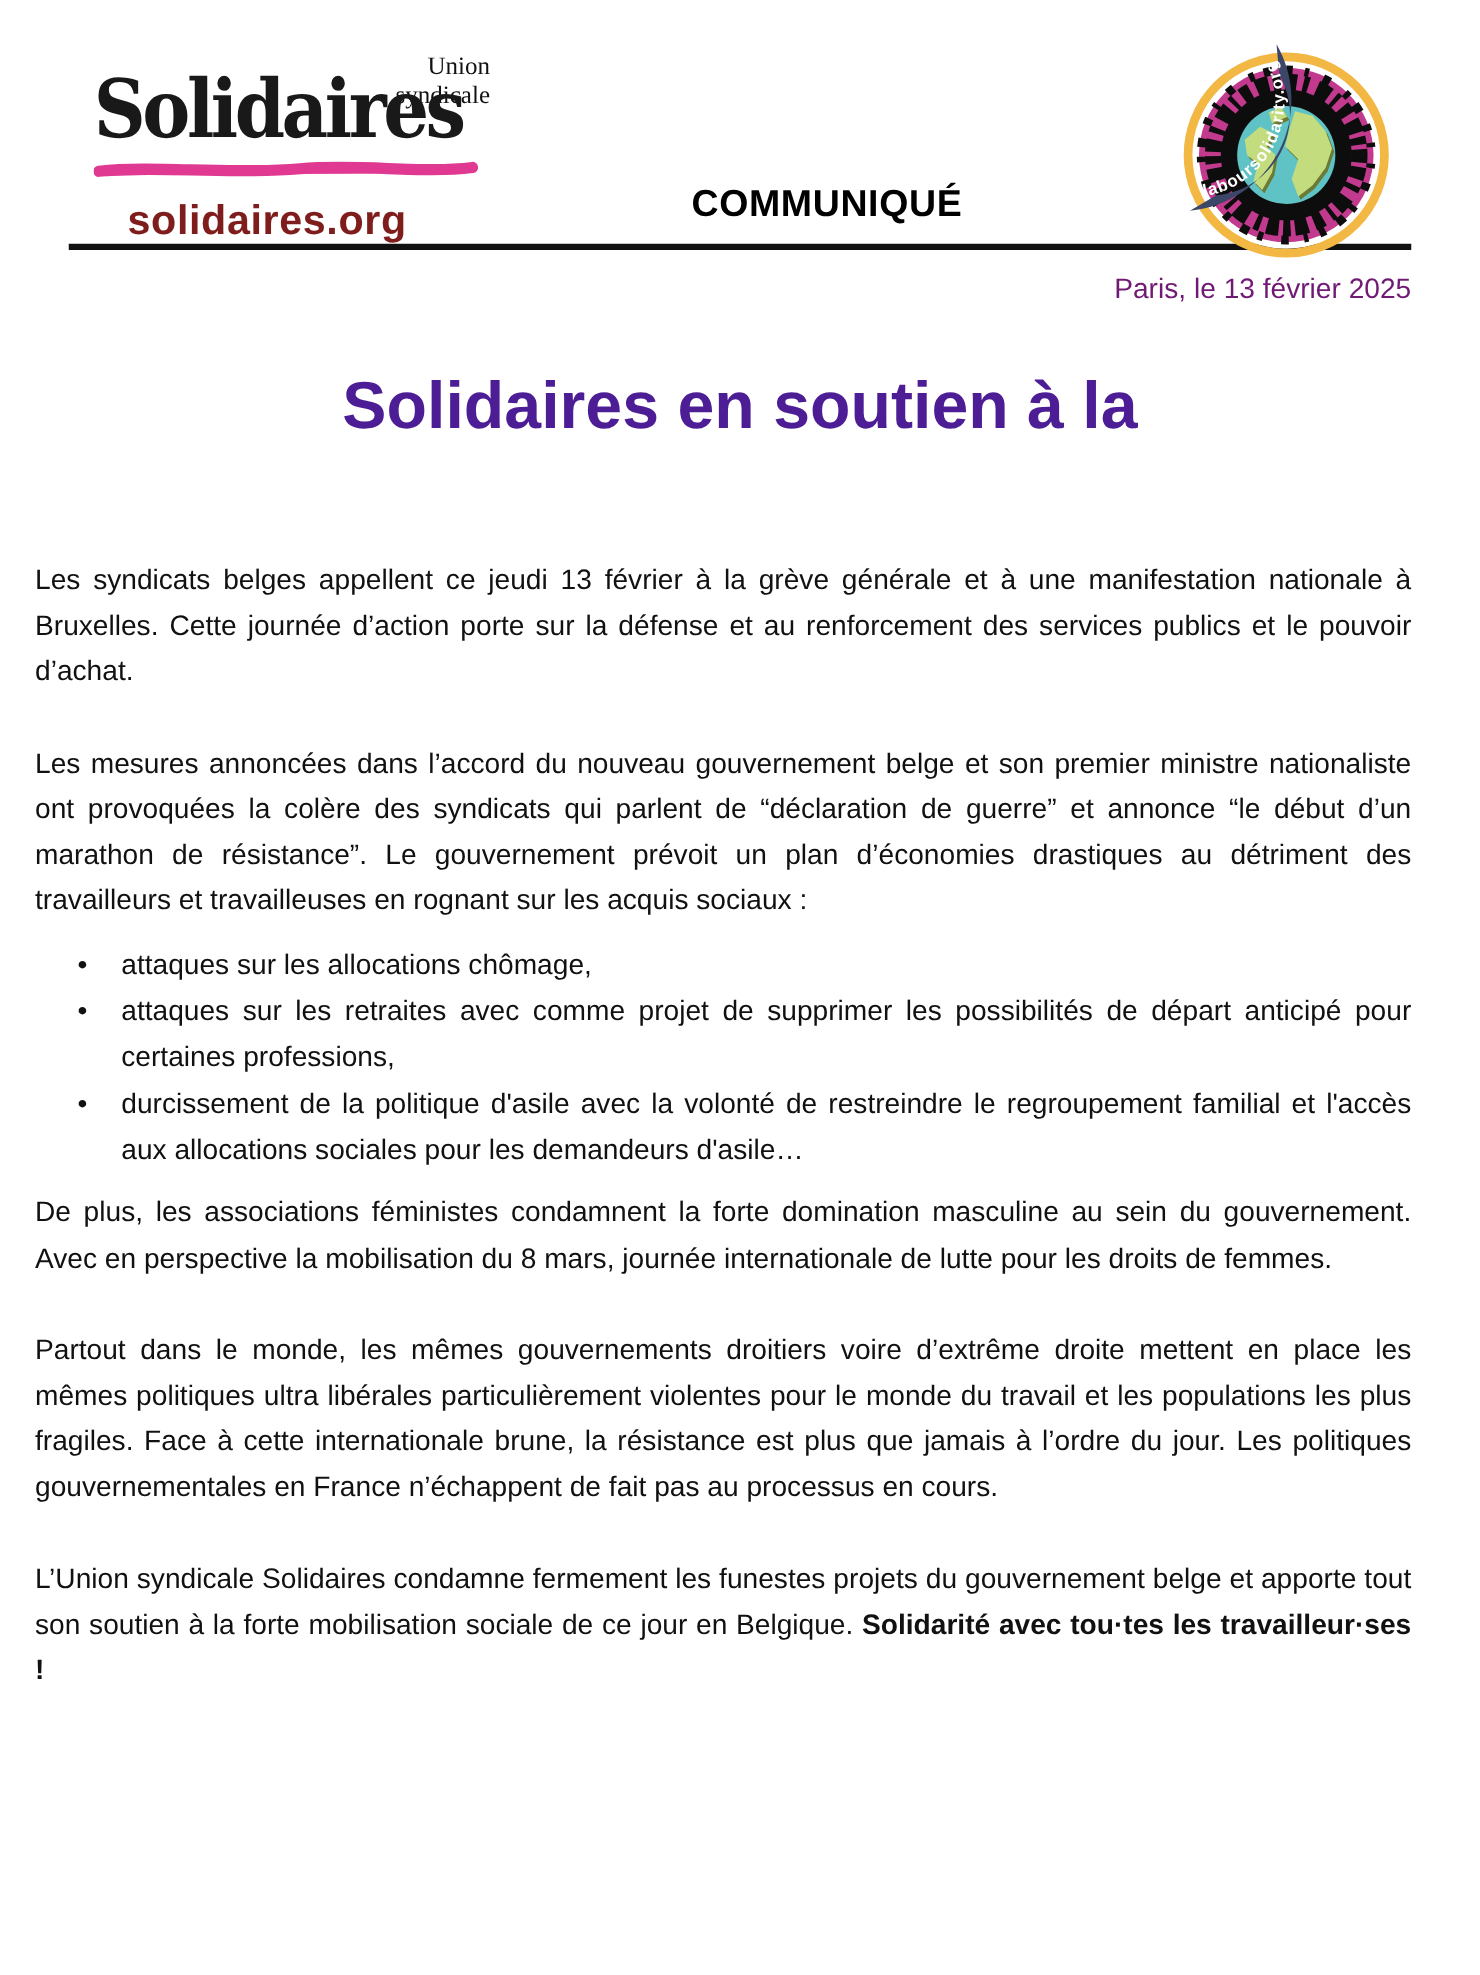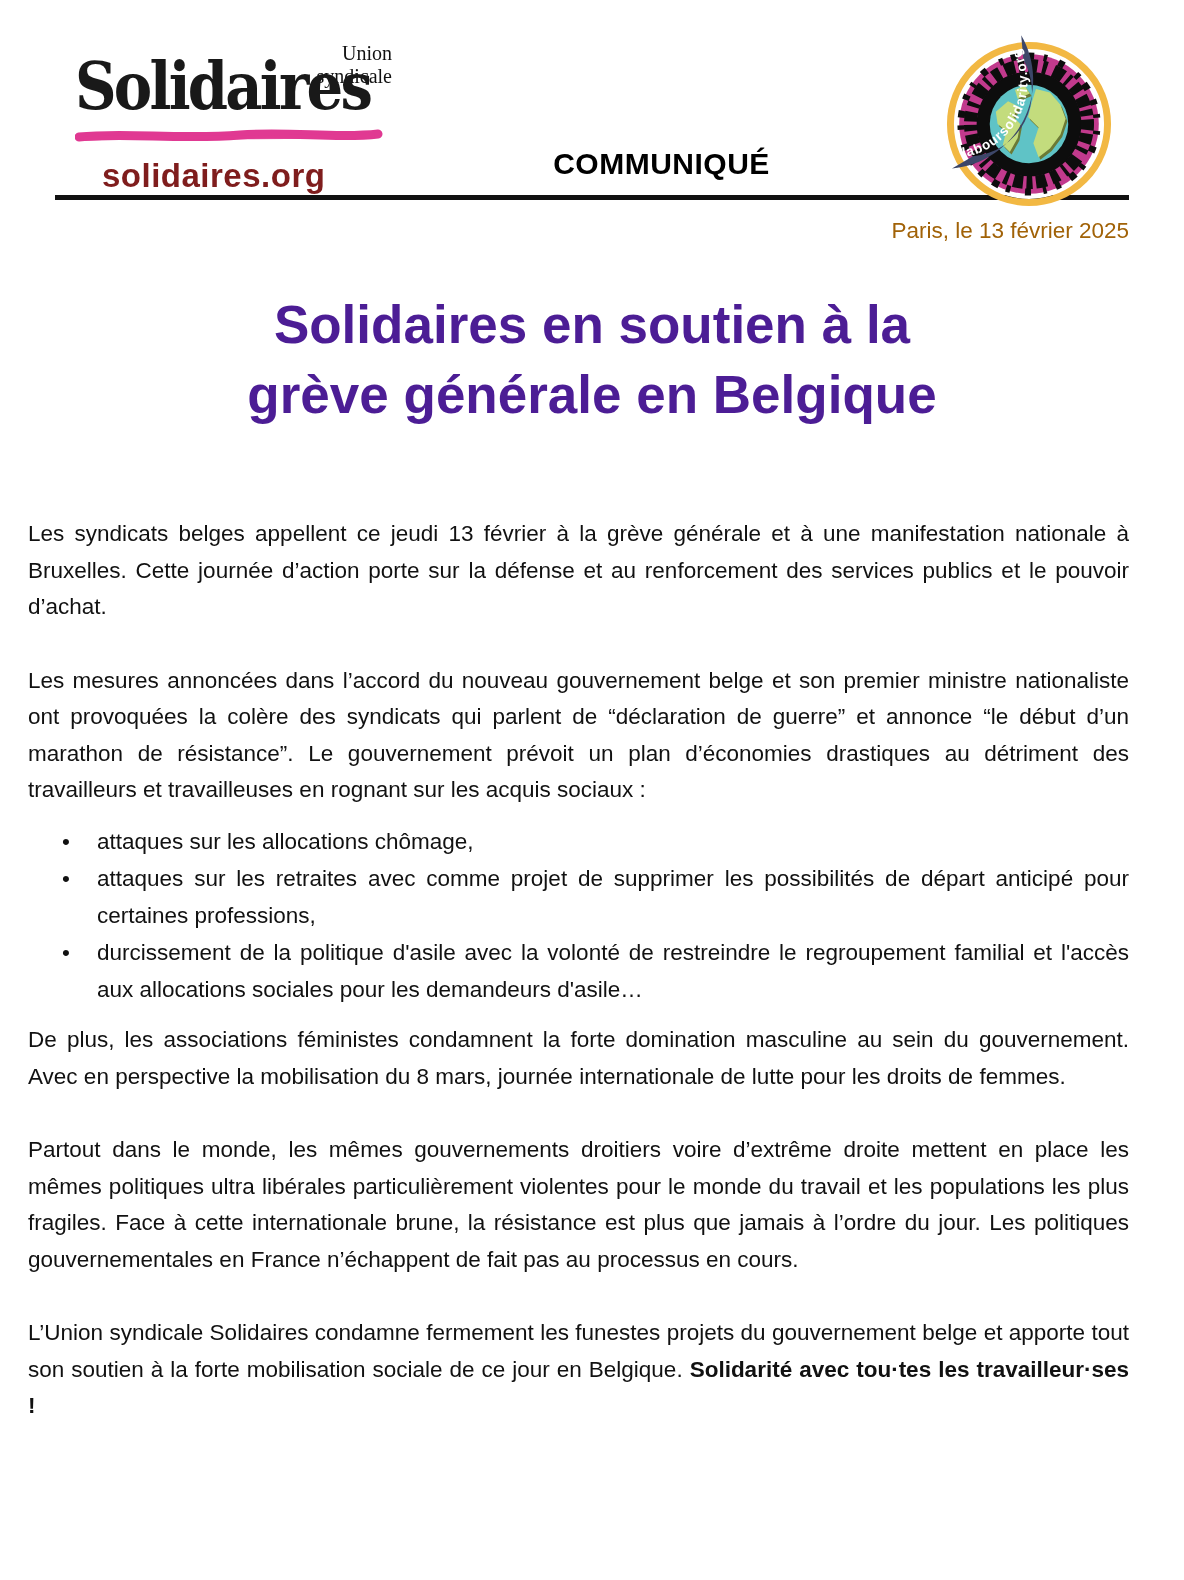--- a/index.html
+++ b/index.html
@@ -73,21 +73,21 @@
     margin: 0 55px;
     border: 0;
     border-top: 5px solid #111111;
     height: 0;
   }
 
   .dateline {
     margin: 18px 55px 0 55px;
     text-align: right;
     font-size: 22.5px;
-    color: #a16207;
+    color: #701a75;
   }
 
   
   .doc-title {
     margin-top: 46px;
     text-align: center;
     font-family: "Liberation Sans", sans-serif;
     font-weight: bold;
     font-size: 53px;
     line-height: 70px;
@@ -186,21 +186,20 @@
       </svg>
     </div>
   </header>
 
   <hr class="rule">
 
   <div class="dateline">Paris, le 13 février 2025</div>
 
   <h1 class="doc-title">
     <span>Solidaires en soutien à la</span>
-    <span>grève générale en Belgique</span>
   </h1>
 
   <main class="body-text">
 
     <p>Les syndicats belges appellent ce jeudi 13 février à la grève générale et à une manifestation nationale à Bruxelles. Cette journée d’action porte sur la défense et au renforcement des services publics et le pouvoir d’achat.</p>
 
     <p>Les mesures annoncées dans l’accord du nouveau gouvernement belge et son premier ministre nationaliste ont provoquées la colère des syndicats qui parlent de “déclaration de guerre” et annonce “le début d’un marathon de résistance”. Le gouvernement prévoit un plan d’économies drastiques au détriment des travailleurs et travailleuses en rognant sur les acquis sociaux :</p>
 
     <ul class="bullet-list">
       <li>

